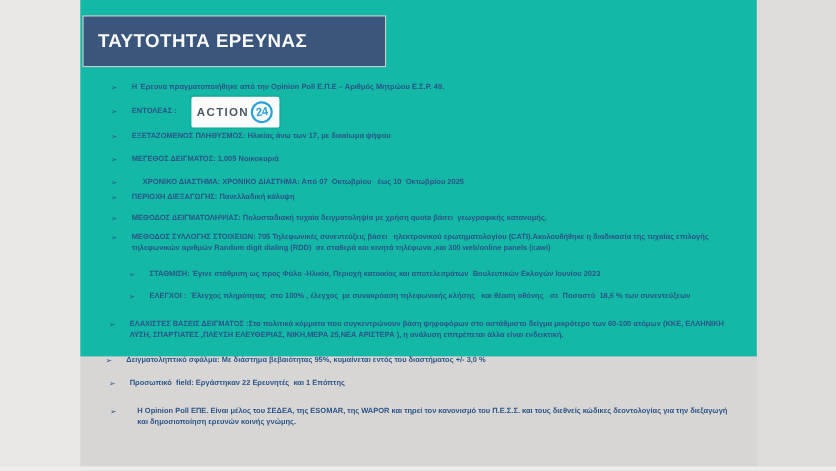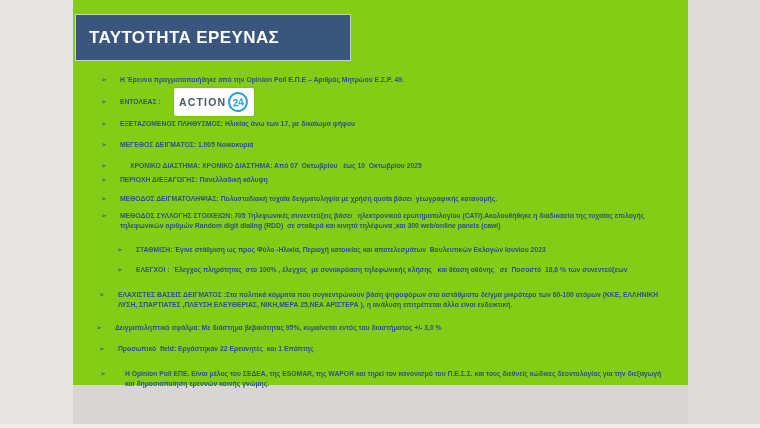--- a/index.html
+++ b/index.html
@@ -1,18 +1,18 @@
 <!DOCTYPE html>
 <html><head>
 <meta charset="utf-8">
 <style>
   html,body{margin:0;padding:0;}
   body{width:760px;height:428px;overflow:hidden;background:#d8d6d4;
        font-family:"Liberation Sans", sans-serif;}
-  #frame{position:relative;width:760px;height:385px;background:#84cc16;}
+  #frame{position:relative;width:760px;height:324px;background:#14b8a6;}
 
   .strip-left{position:absolute;left:0;top:0;width:73px;height:428px;background:#e8e6e3;}
   .strip-right{position:absolute;left:688px;top:0;width:72px;height:428px;background:#dedcda;}
   .strip-bottom{position:absolute;left:0;top:424px;width:760px;height:4px;background:#efedeb;}
 
   .title-bar{position:absolute;left:76px;top:15px;width:274px;height:45px;
              background:#3a567c;box-shadow:0 0 0 1px #cfcdcb;}
   .title-bar .t{display:block;line-height:45px;padding-left:13px;color:#fbfbfb;
                 font-size:17px;font-weight:bold;letter-spacing:.4px;white-space:nowrap;}
 

